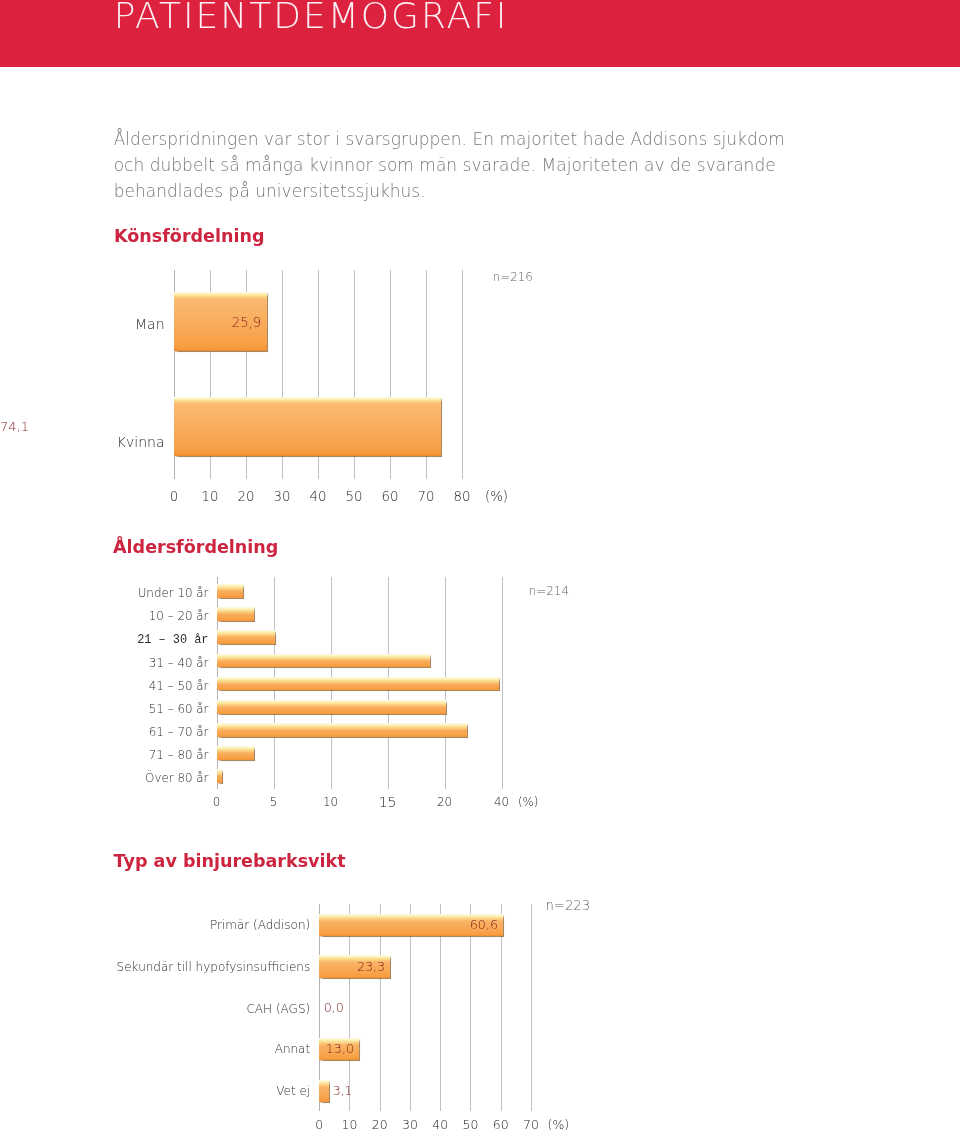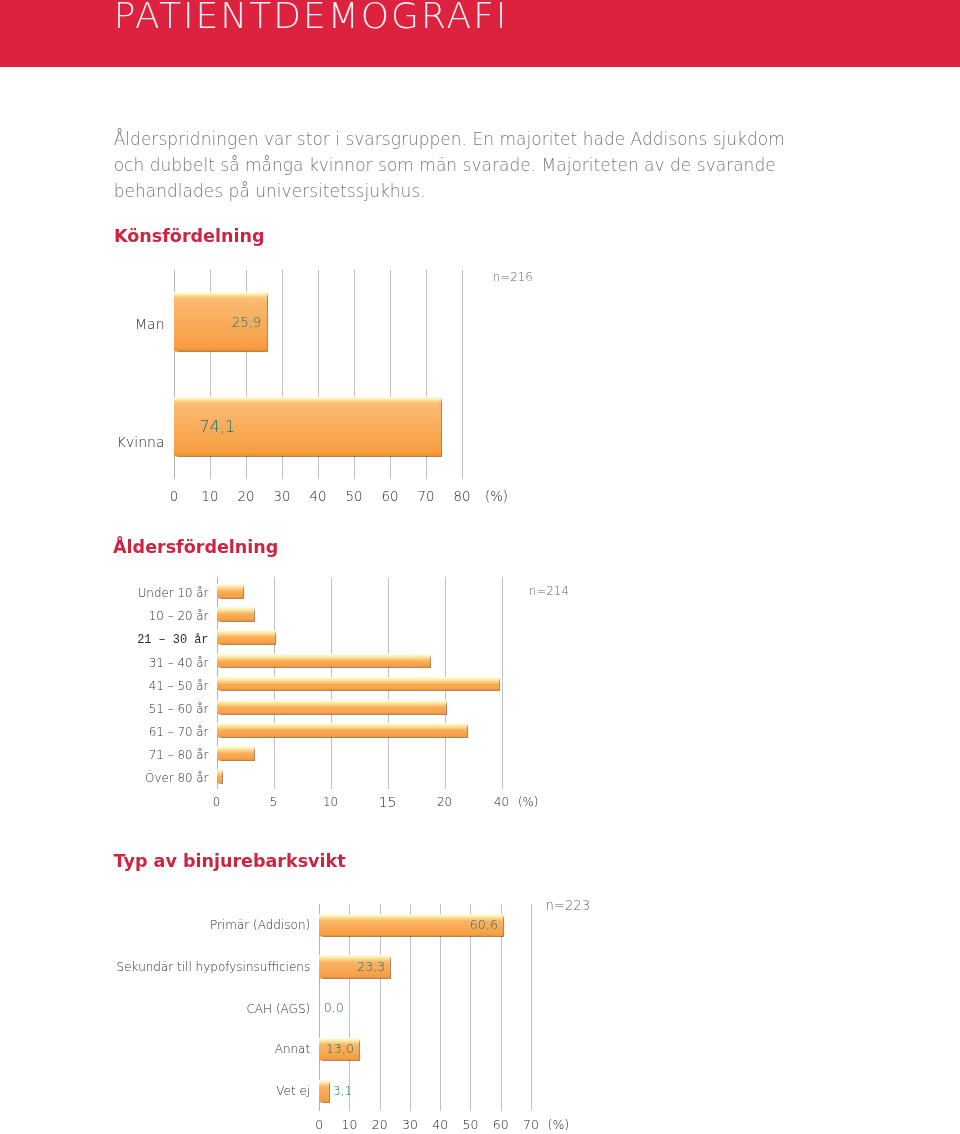--- a/index.html
+++ b/index.html
@@ -28,21 +28,21 @@
   .axis{position:absolute;width:1px;background:#b4b4b8;}
   .bar{position:absolute;
        background:
          linear-gradient(to bottom, #fdfbe9 0px, #fcf4c1 1.7px, #fbe296 3.4px,
                          #fbcb7c 5.2px, rgba(251,195,115,0) 7.2px),
          linear-gradient(to bottom, #fcc07a 0%, #fab76c 22%, #f9ad5c 50%,
                          #f8a54e 75%, #f79c40 95%, #ee8b28 100%);
        box-shadow:1.5px 1.4px 1.1px -0.15px rgba(112,62,8,0.62);}
   .cat{position:absolute;color:#2b2b2d;white-space:nowrap;text-align:right;font-family:"DejaVu Sans",sans-serif;font-weight:300;}
   .tick{position:absolute;color:#232325;white-space:nowrap;text-align:center;font-family:"DejaVu Sans",sans-serif;font-weight:300;}
-  .val{position:absolute;color:#0f766e;white-space:nowrap;font-family:"DejaVu Sans",sans-serif;font-weight:300;}
+  .val{position:absolute;color:#7f1d1d;white-space:nowrap;font-family:"DejaVu Sans",sans-serif;font-weight:300;}
   .nlabel{position:absolute;color:#636366;white-space:nowrap;font-family:"DejaVu Sans",sans-serif;font-weight:200;}
   .pct{position:absolute;color:#232325;white-space:nowrap;font-family:"DejaVu Sans",sans-serif;font-weight:300;}
 </style>
 </head>
 <body>
 
 <div id="banner">
   <div id="banner-title">PATIENTDEMOGRAFI</div>
 </div>
 
@@ -61,22 +61,22 @@
     <div class="gridline" style="left:426px;top:270px;height:209px;"></div>
     <div class="gridline" style="left:462px;top:270px;height:209px;"></div>
     <div class="bar" style="left:174px;top:292.3px;width:93.24px;height:59px;"></div>
     <div class="cat" style="left:0;width:164.5px;top:317.1525px;
                    font-size:14px;line-height:14px;">Man</div>
     <div class="val" style="left:0;width:261.34000000000003px;top:316.44487499999997px;text-align:right;
                        font-size:13.3px;line-height:13.3px;">25,9</div>
     <div class="bar" style="left:174px;top:397.1px;width:266.76px;height:59px;"></div>
     <div class="cat" style="left:0;width:164.5px;top:423px;
                    font-size:14px;line-height:14px;margin-top:12px;">Kvinna</div>
-    <div class="val" style="left:0;width:434.86px;top:420.44487499999997px;text-align:center;
-                       font-size:16px;line-height:13.3px;">74,1</div>
+    <div class="val" style="left:0;width:434.86px;top:420.44487499999997px;text-align:left;
+                       font-size:13px;line-height:13.3px;">74,1</div>
     <div class="tick" style="left:149px;width:50px;top:489.64487499999996px;
                    font-size:13.3px;line-height:13.3px;">0</div>
     <div class="tick" style="left:185px;width:50px;top:489.64487499999996px;
                    font-size:13.3px;line-height:13.3px;">10</div>
     <div class="tick" style="left:221px;width:50px;top:489.64487499999996px;
                    font-size:13.3px;line-height:13.3px;">20</div>
     <div class="tick" style="left:257px;width:50px;top:489.64487499999996px;
                    font-size:13.3px;line-height:13.3px;">30</div>
     <div class="tick" style="left:293px;width:50px;top:489.64487499999996px;
                    font-size:13.3px;line-height:13.3px;">40</div>

